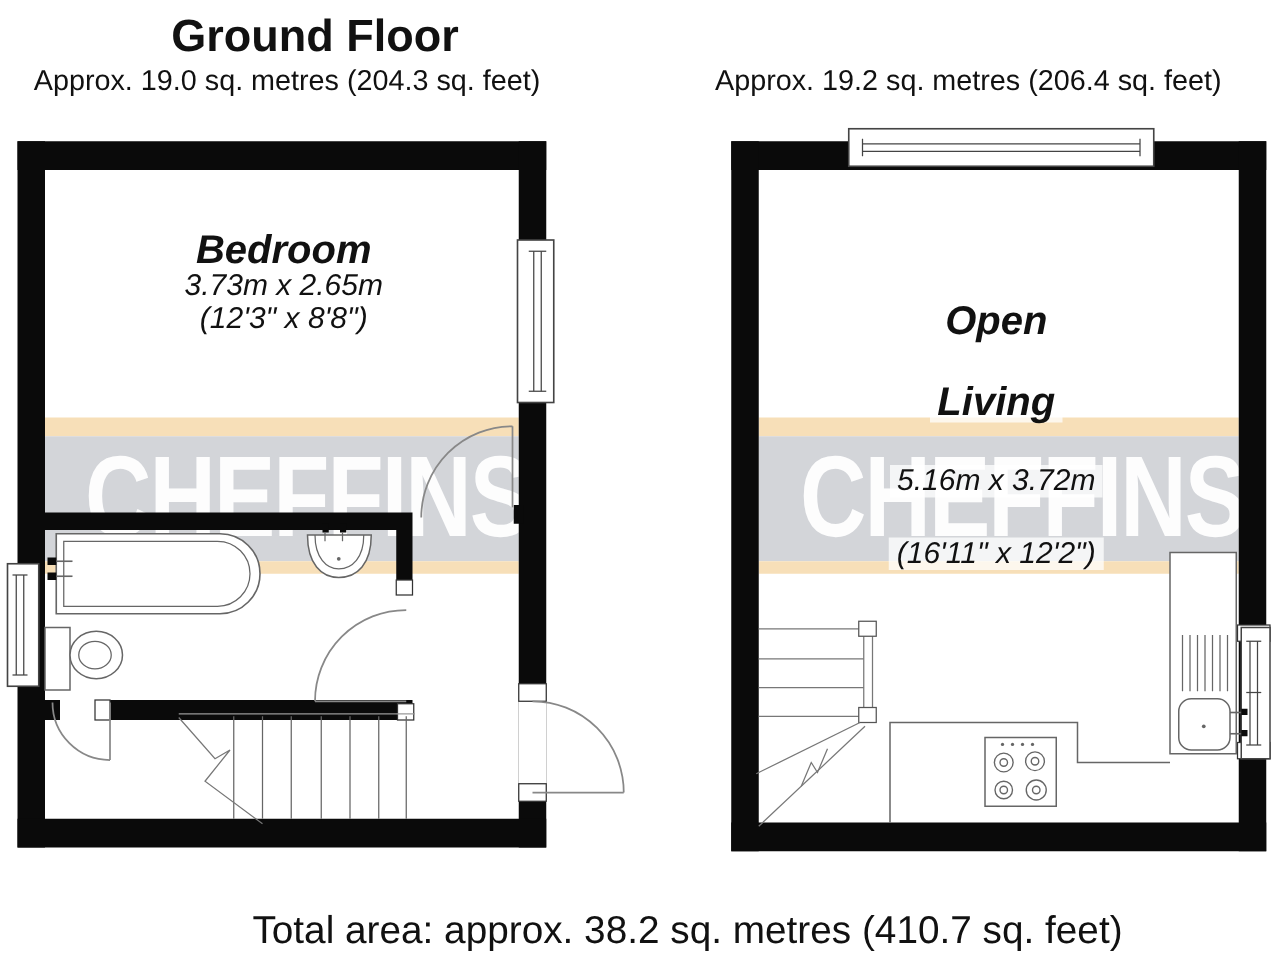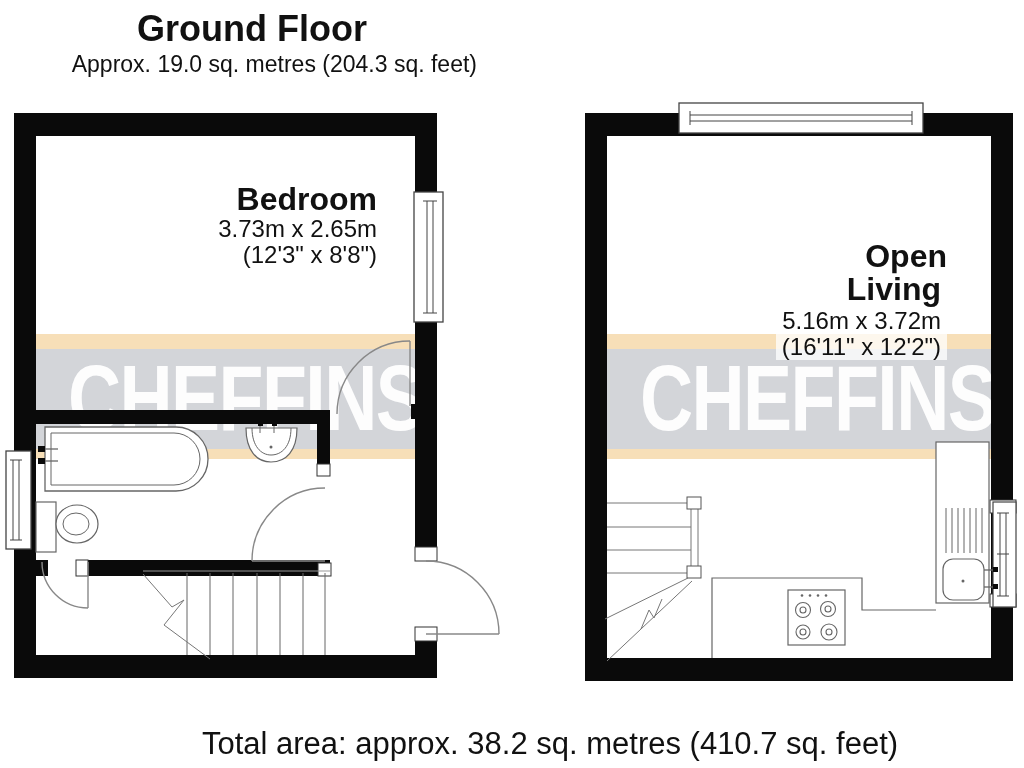--- a/index.html
+++ b/index.html
@@ -13,25 +13,25 @@
   .band-gray{background:#d3d5d9;}
   .watermark{
     position:absolute;width:400px;height:96px;line-height:96px;
     font-size:92px;font-weight:bold;letter-spacing:-2px;text-align:center;
     color:rgba(255,255,255,0.95);transform:scaleX(0.8);transform-origin:center;
     white-space:nowrap;user-select:none;
   }
   svg.plan-overlay{position:absolute;left:0;top:0;}
   
   .floor-title{position:absolute;width:450px;text-align:center;font-size:36px;font-weight:bold;}
-  .floor-sub{position:absolute;width:450px;text-align:right;font-size:23px;}
-  .room-block{position:absolute;width:300px;text-align:right;}
+  .floor-sub{position:absolute;width:450px;text-align:left;font-size:23px;}
+  .room-block{position:absolute;width:300px;text-align:center;font-style:italic;}
   .room-name{font-size:32px;font-weight:bold;line-height:33px;}
   .room-dim{font-size:24px;line-height:26px;}
-  .strip{display:inline-block;background:rgba(255,255,255,0.75);padding:0 6px;}
+  .strip{display:inline-block;background:rgba(255,255,255,0.75);padding:0 6px;margin-top:32px;}
   .total-area{position:absolute;width:1024px;text-align:center;font-size:31px;}
 </style>
 </head>
 <body>
 
 <div class="canvas">
 
   <div class="abs band-orange" style="left:36px;top:334px;width:379px;height:15px;"></div>
   <div class="abs band-gray" style="left:36px;top:349px;width:379px;height:100px;"></div>
   <div class="abs band-orange" style="left:36px;top:449px;width:379px;height:10px;"></div>
@@ -220,20 +220,21 @@
           <circle cx="829" cy="632" r="8"></circle>
             <circle cx="829" cy="632" r="3"></circle>
         </g>
       </g>
     </g>
   </svg>
 
   <div class="floor-title" style="left:27px;top:8px;">Ground Floor</div>
   <div class="floor-sub" style="left:27px;top:51px;">Approx. 19.0 sq. metres (204.3 sq. feet)</div>
 
+  <div class="floor-sub" style="left:572px;top:51px;">Approx. 19.2 sq. metres (206.4 sq. feet)</div>
 
   <div class="room-block" style="left:77px;top:183px;">
     <div class="room-name">Bedroom</div>
     <div class="room-dim">3.73m x 2.65m</div>
     <div class="room-dim">(12'3" x 8'8")</div>
   </div>
 
   <div class="room-block" style="left:647px;top:240px;">
     <div class="room-name">Open</div>
     <div class="room-name"><span class="strip">Living</span></div>

